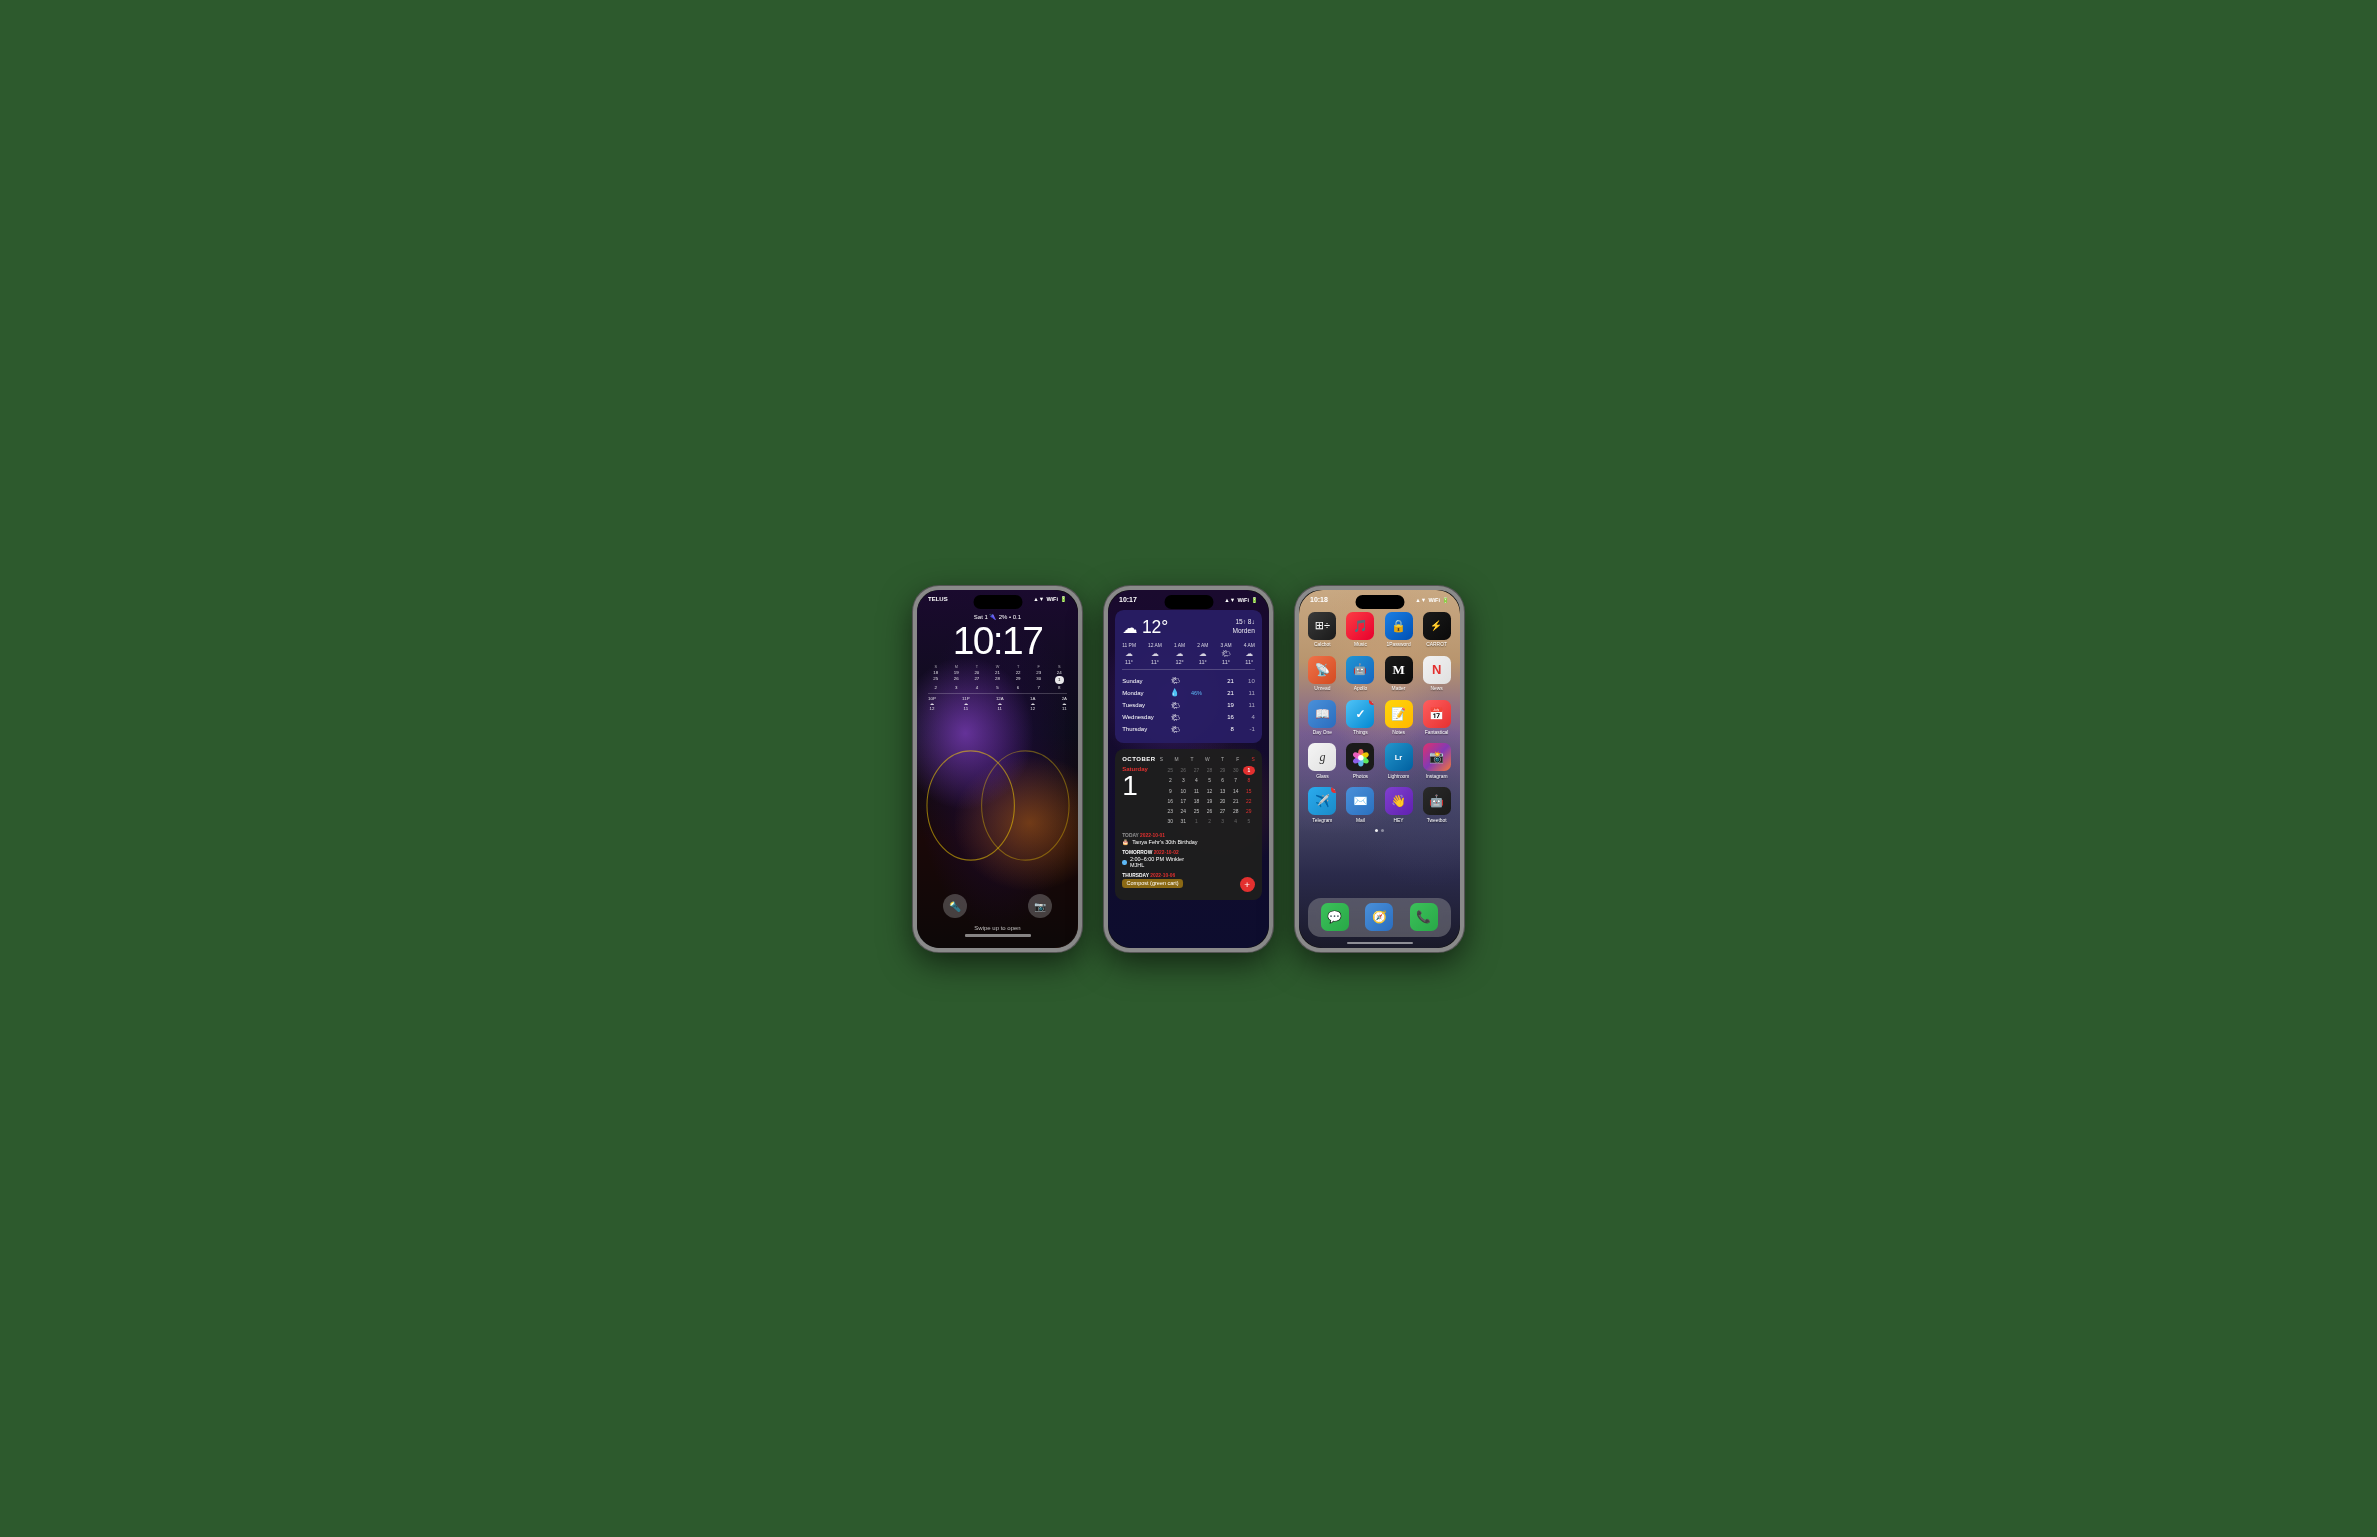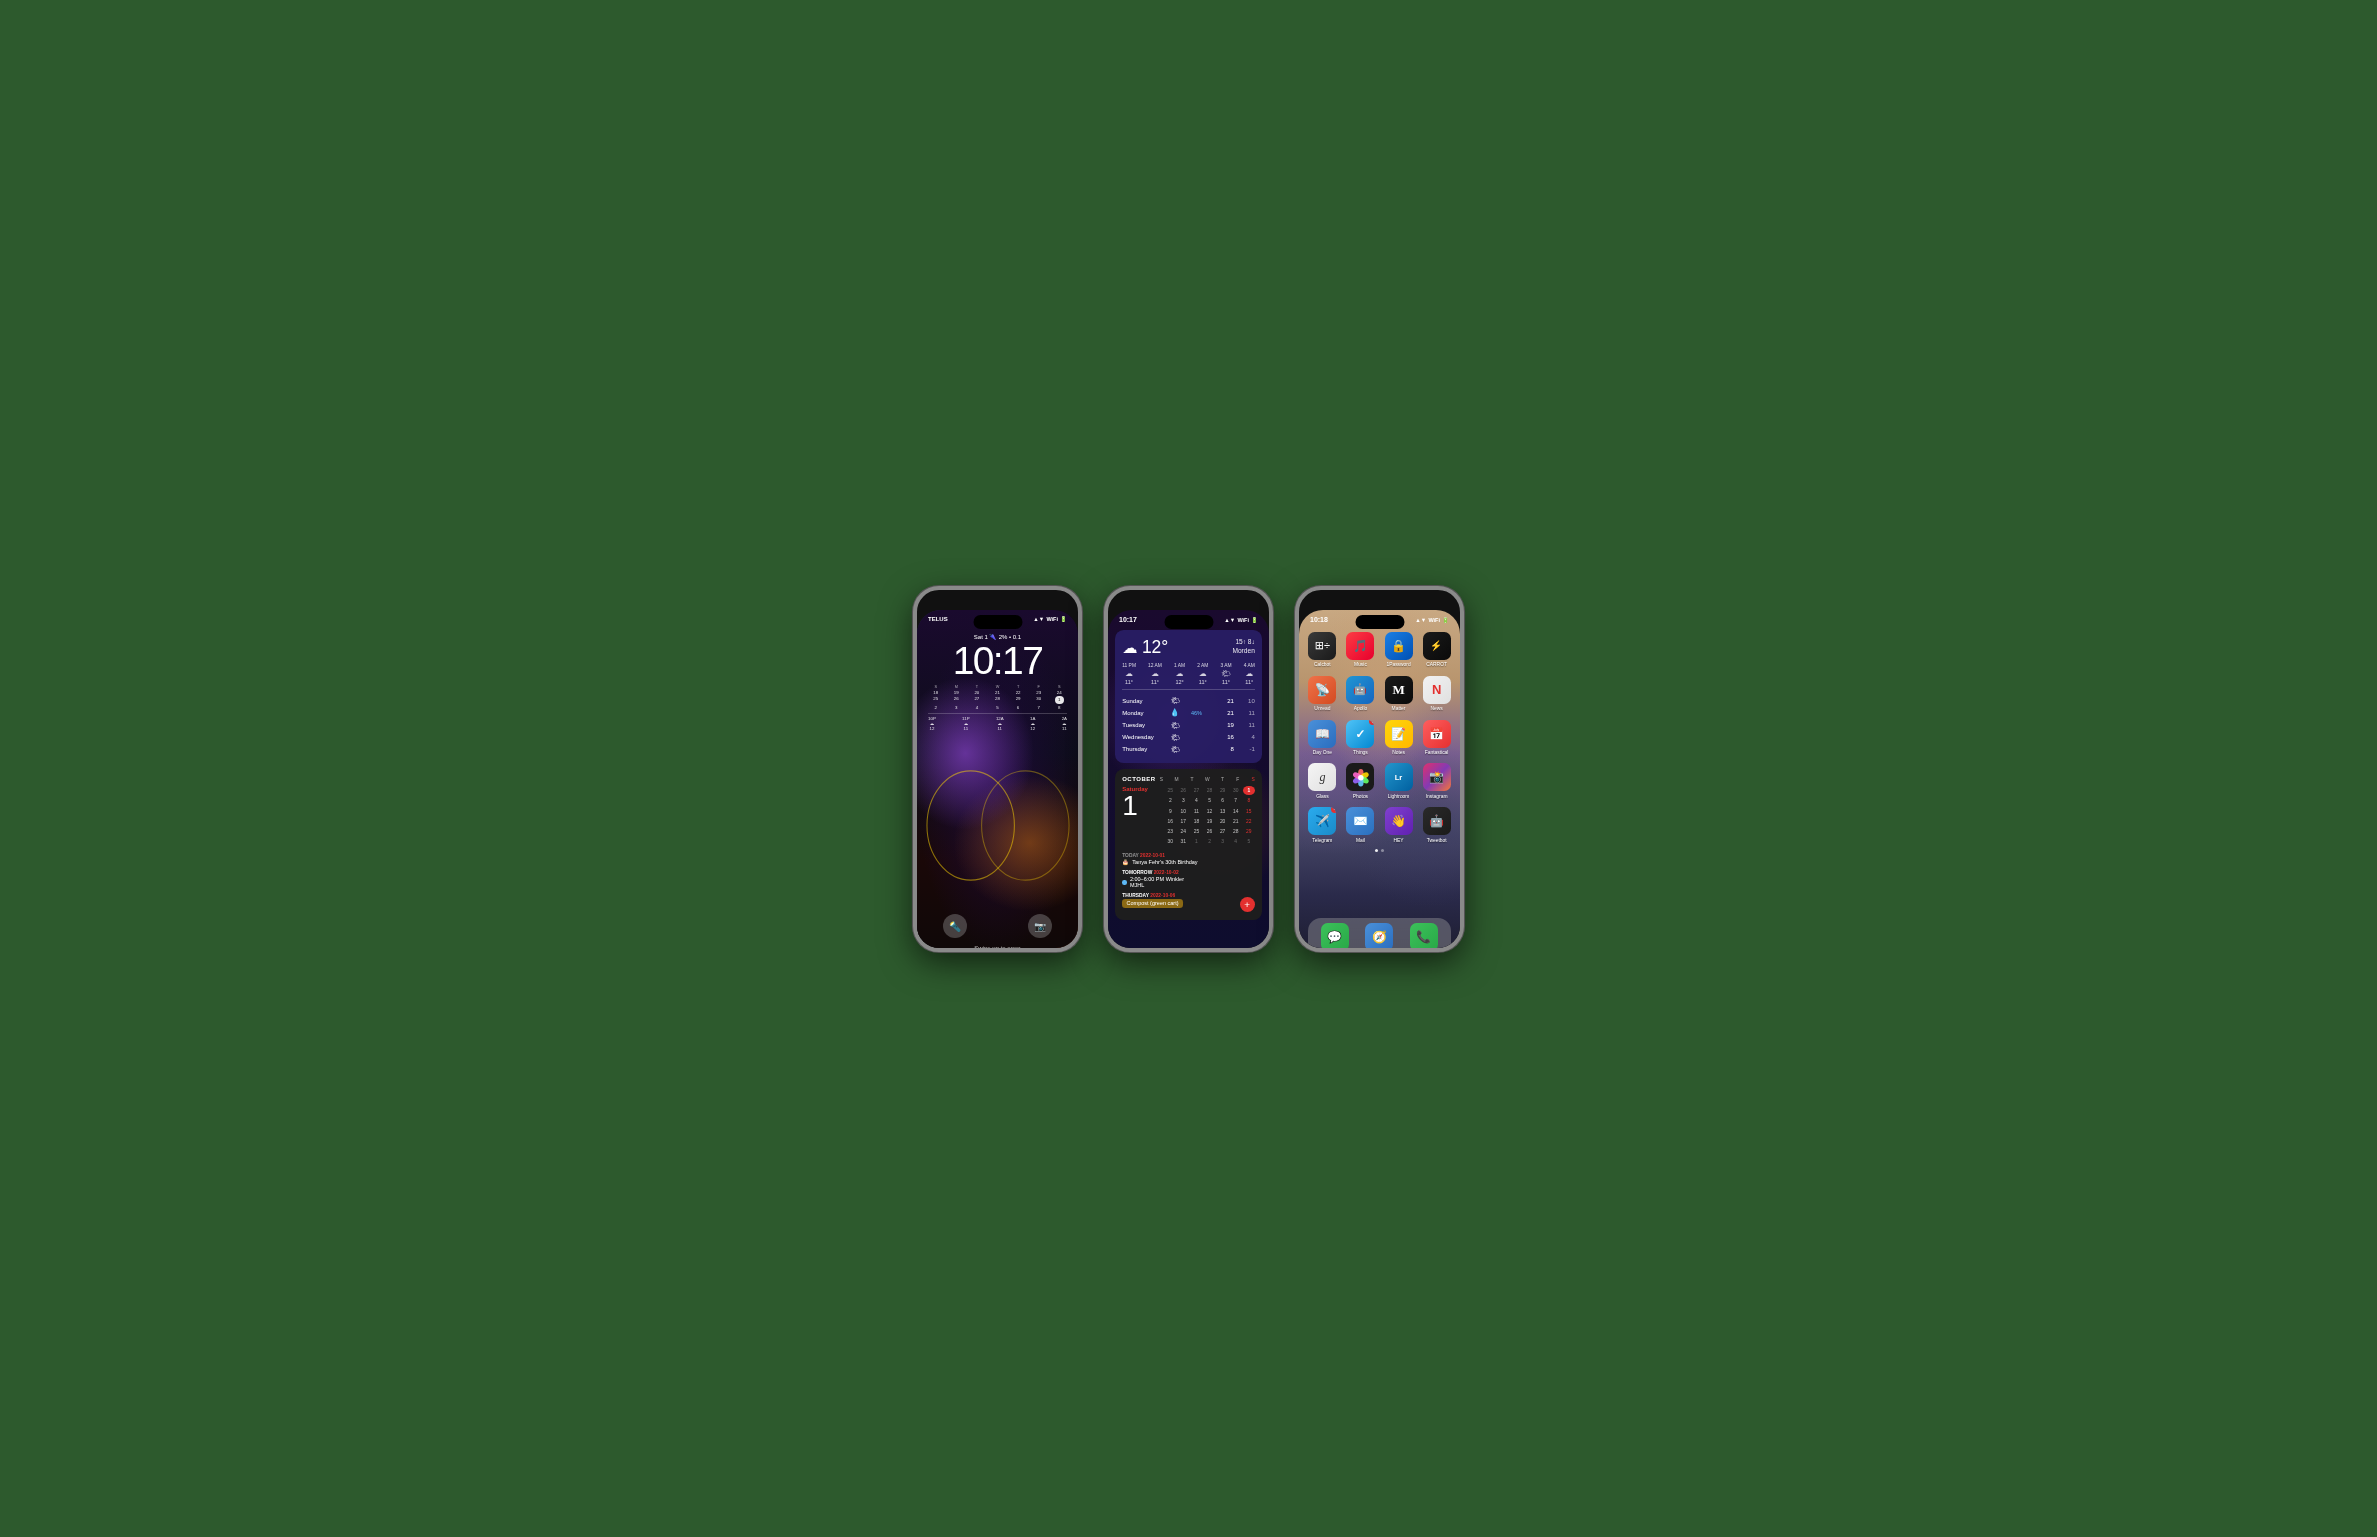--- a/index.html
+++ b/index.html
@@ -24,21 +24,20 @@
       position: relative;
       overflow: hidden;
       box-shadow: 0 0 0 1.1px #555, 0 11px 33px rgba(0,0,0,0.6);
     }
     .phone-screen {
       width: 100%;
       height: 100%;
       border-radius: 24px;
       overflow: hidden;
       position: relative;
-      margin-top: 20px;
     }
     
     .dynamic-island {
       position: absolute;
       top: 5.5px;
       left: 50%;
       transform: translateX(-50%);
       width: 49px;
       height: 14px;
       background: #000;

